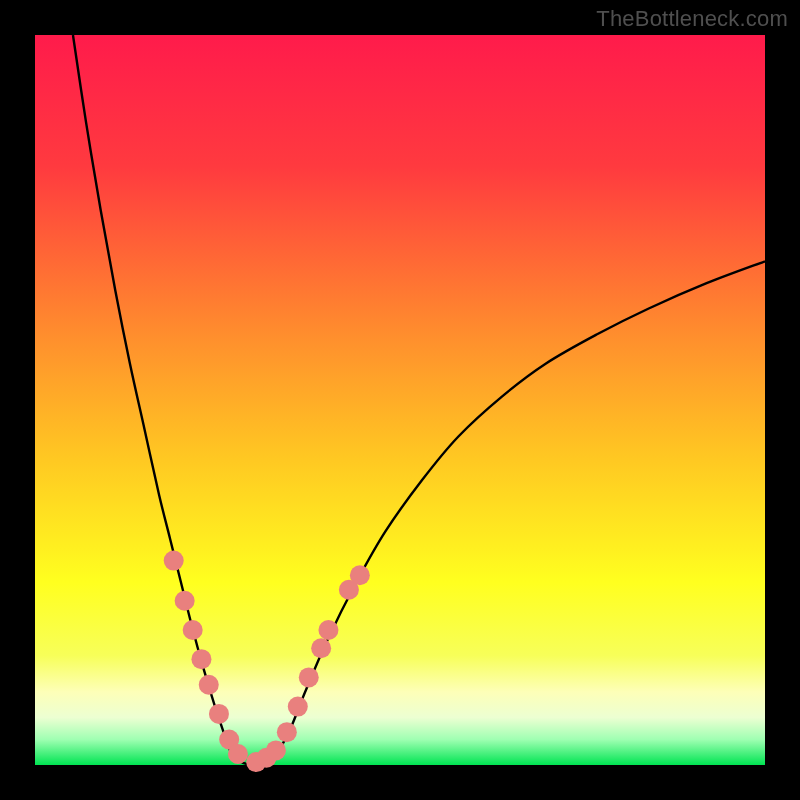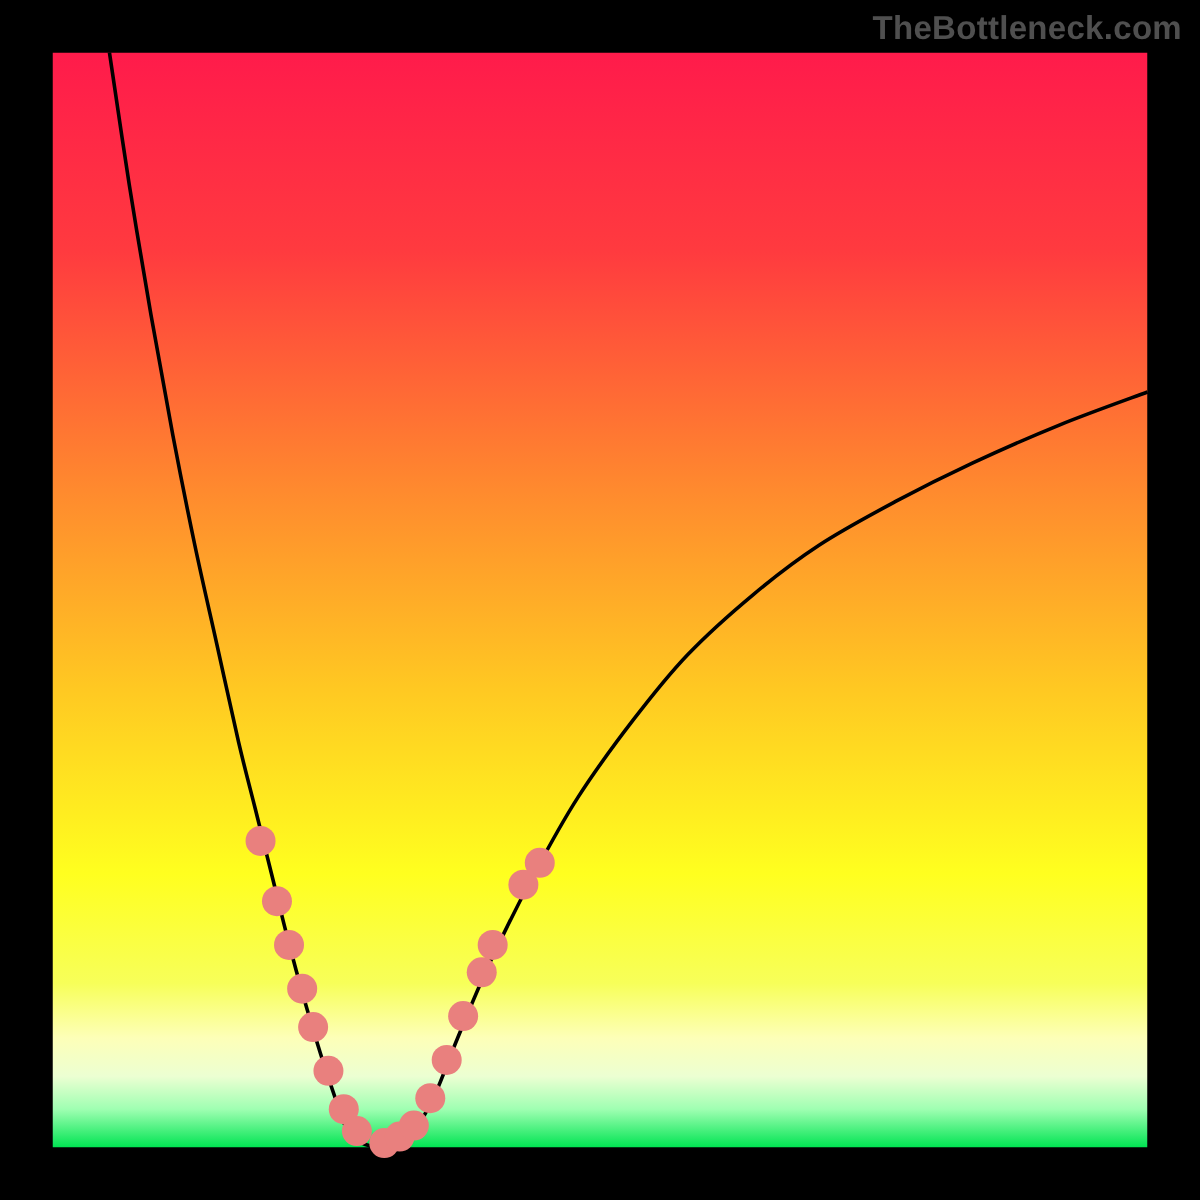--- a/index.html
+++ b/index.html
@@ -40,21 +40,21 @@
     width: 730px;
     height: 730px;
     overflow: visible;
   }
   .watermark {
     position: absolute;
     top: 6px;
     right: 12px;
     color: #4f4f4f;
     font-size: 22px;
-    font-weight: 700;
+    font-weight: 400;
     letter-spacing: 0.2px;
   }
 </style>
 </head>
 <body>
 
 <div class="frame">
 
   <div class="watermark">TheBottleneck.com</div>
 

